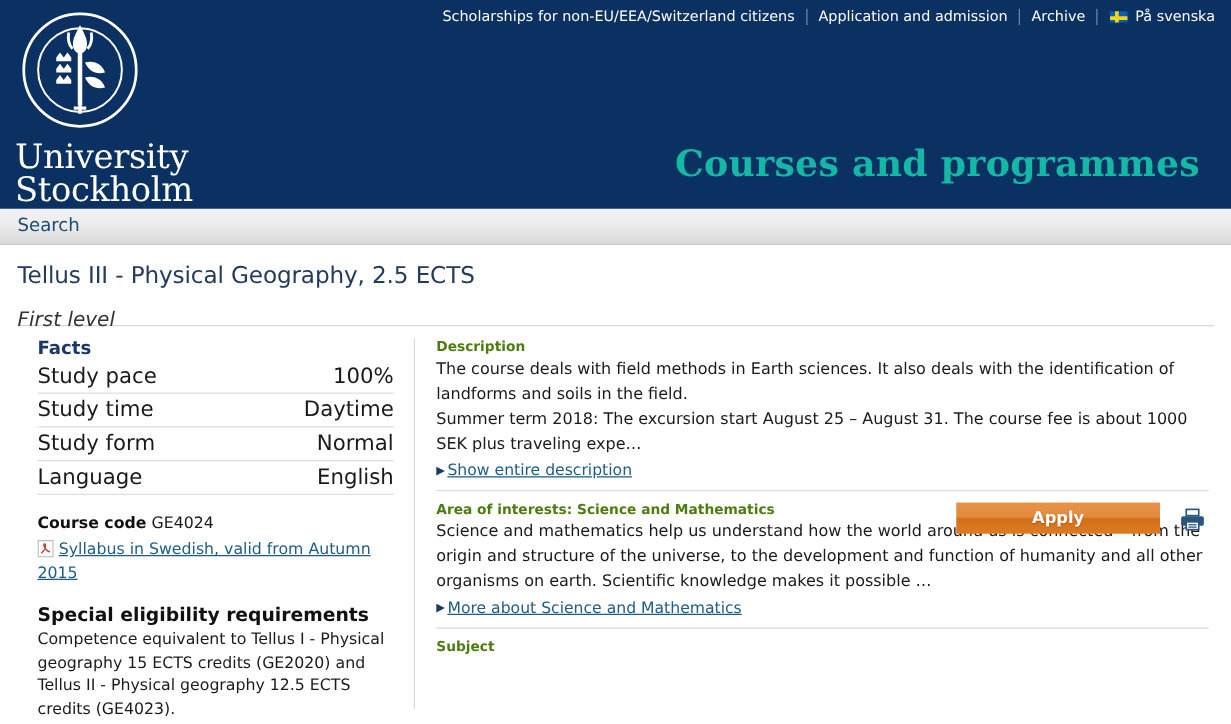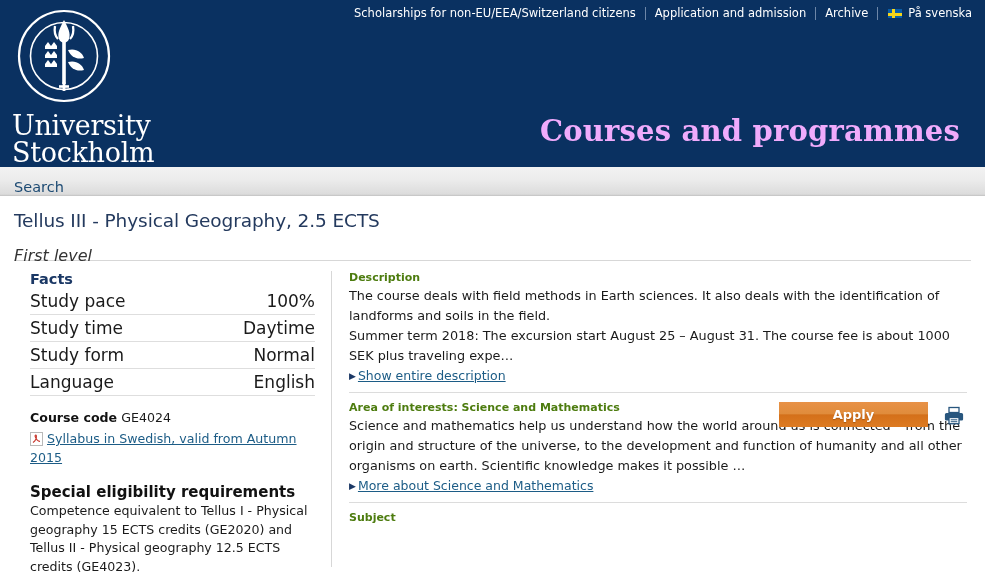--- a/index.html
+++ b/index.html
@@ -84,35 +84,35 @@
     line-height: 27px;
     letter-spacing: -0.3px;
     margin-top: 2px;
     margin-left: 2px;
   }
 
   .site-title {
     position: absolute;
     right: 25px;
     bottom: 19px;
-    color: #f0abfc;
+    color: #14b8a6;
     font-family: "DejaVu Serif", "Liberation Serif", serif;
     font-size: 29px;
     font-weight: bold;
     letter-spacing: 0.2px;
   }
 
   
   .searchbar {
     width: 985px;
     height: 29px;
     background: linear-gradient(to bottom, #f2f2f2 0%, #ececec 45%, #dcdcdc 96%, #d2d2d2 100%);
     border-bottom: 1px solid #c8c8c8;
     display: flex;
-    align-items: flex-end;
+    align-items: center;
   }
   .searchbar .search-link {
     margin-left: 14px;
     font-size: 14.5px;
     color: #1c4a73;
     text-decoration: none;
   }
 
   
   .titlerow {
@@ -129,21 +129,21 @@
   .course-level {
     font-size: 16px;
     font-style: italic;
     color: #333333;
     margin-top: 15px;
   }
   .apply-btn {
     position: absolute;
     right: 57px;
     top: 206px;
-    width: 149px;
+    width: 163px;
     height: 25px;
     border: 0;
     cursor: pointer;
     background: linear-gradient(to bottom, #e89247 0%, #e08c3c 46%, #d4701a 52%, #dd7b22 100%);
     color: #ffffff;
     font-size: 13px;
     font-weight: bold;
     font-family: "DejaVu Sans", "Liberation Sans", sans-serif;
     text-shadow: 0 1px 1px rgba(120,60,0,.5);
   }

